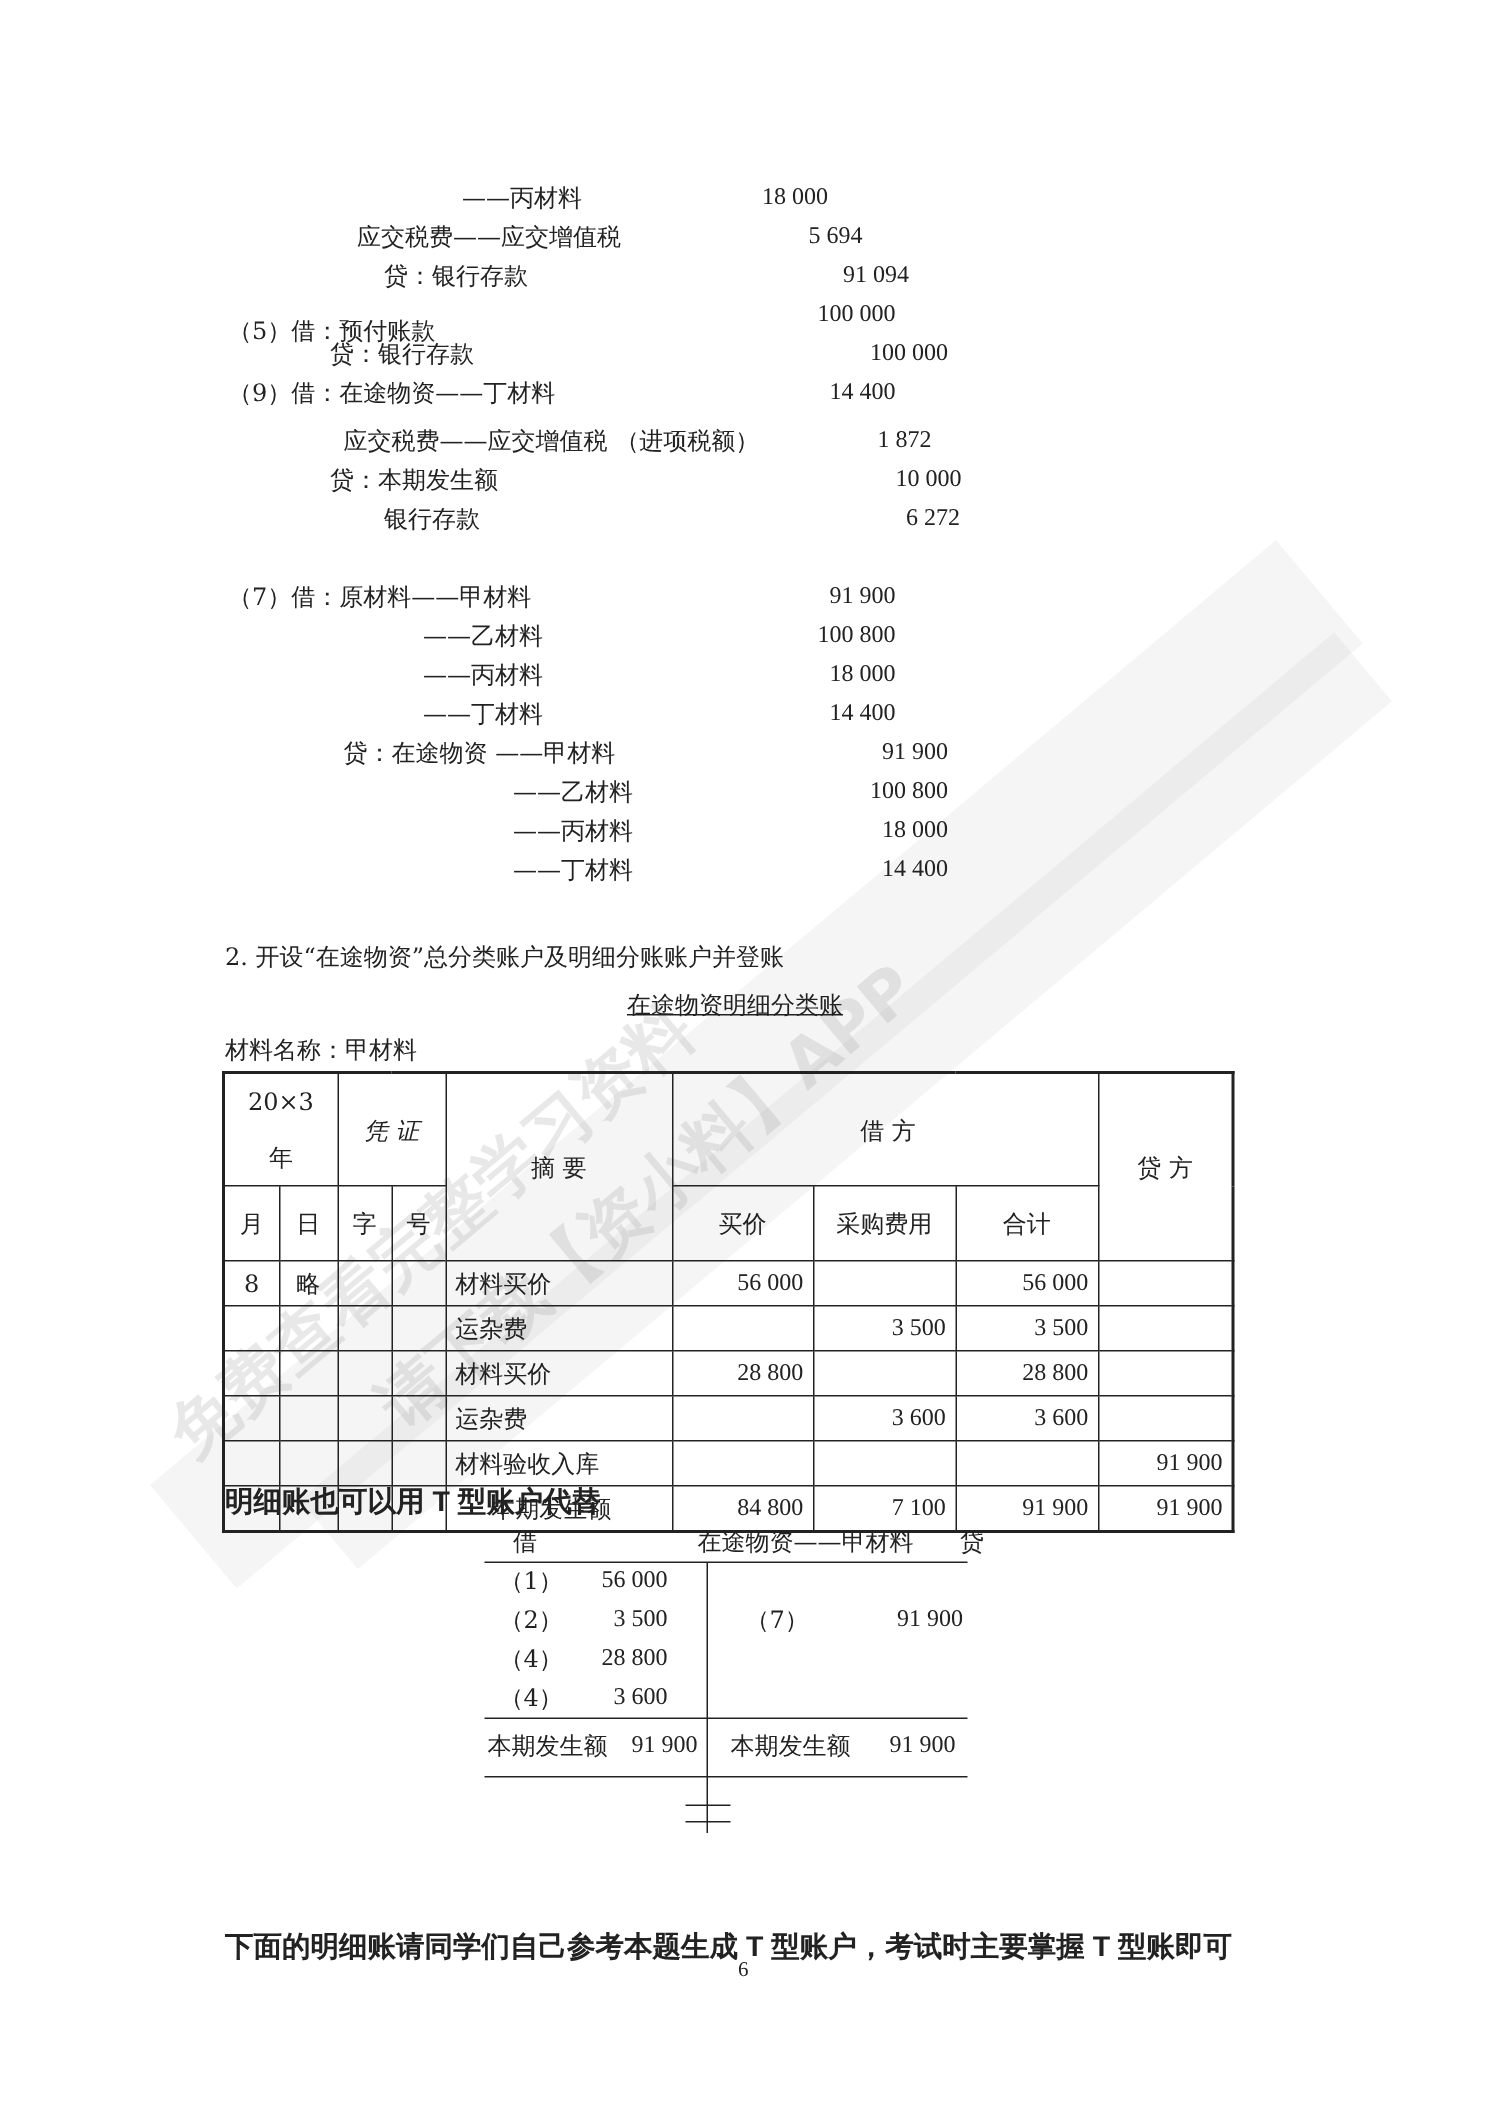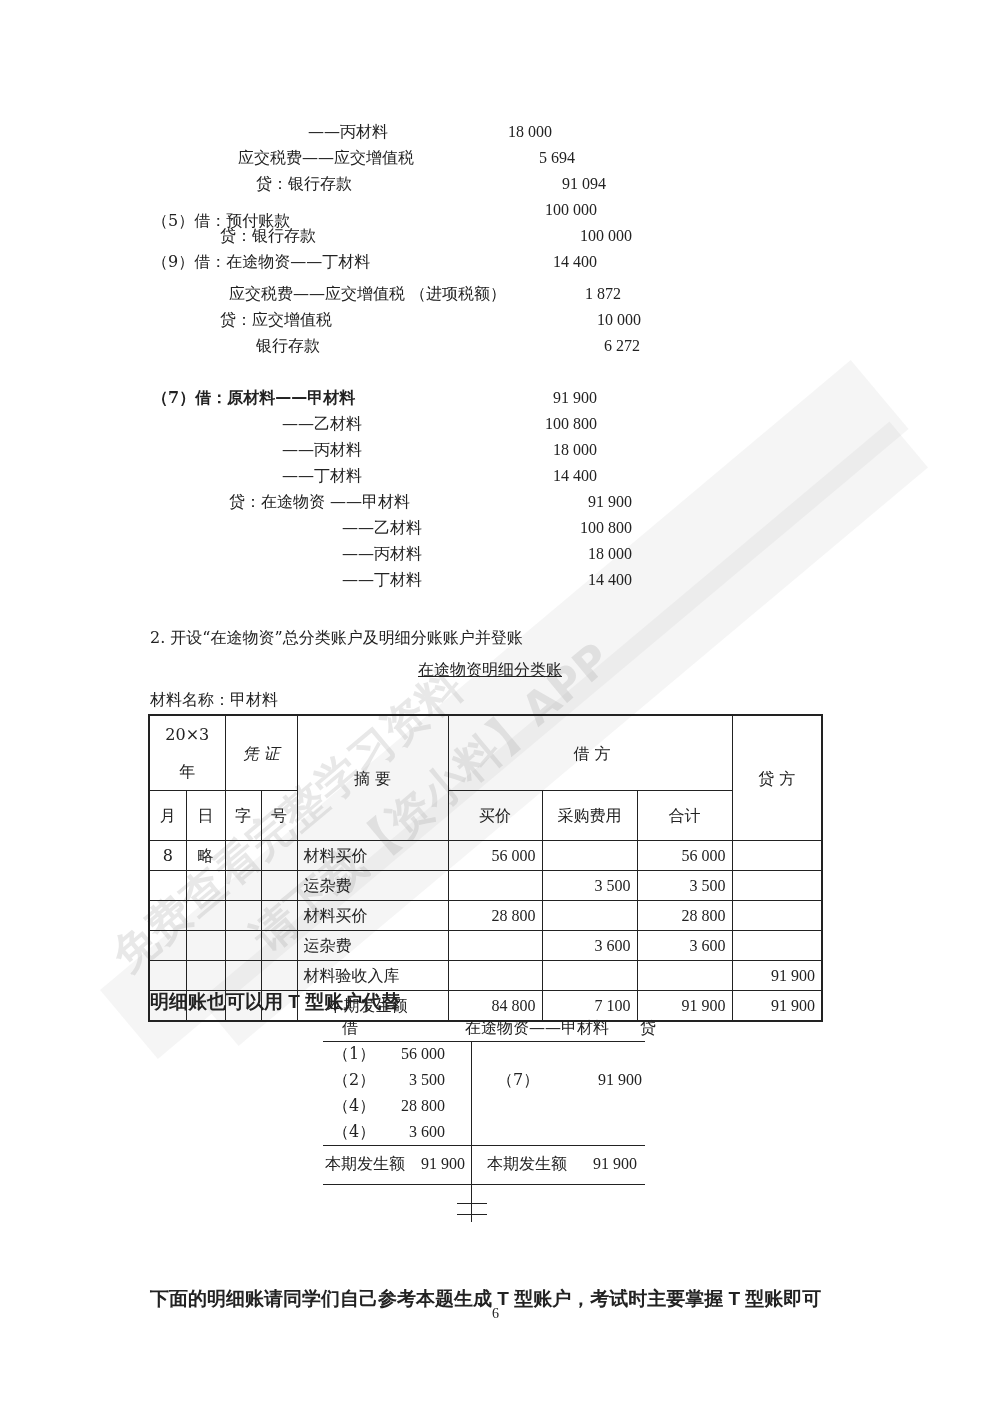--- a/index.html
+++ b/index.html
@@ -49,27 +49,27 @@
 
   <div class="abs" style="left:220px;top:226px;">贷：银行存款</div>
   <div class="abs num" style="left:580px;top:226px;">100 000</div>
 
   <div class="abs" style="left:152px;top:252px;">（9）借：在途物资——丁材料</div>
   <div class="abs num" style="left:553px;top:252px;">14 400</div>
 
   <div class="abs" style="left:229px;top:284px;">应交税费——应交增值税 （进项税额）</div>
   <div class="abs num" style="left:585px;top:284px;">1 872</div>
 
-  <div class="abs" style="left:220px;top:310px;">贷：应交增值税</div>
+  <div class="abs" style="left:220px;top:310px;">贷：本期发生额</div>
   <div class="abs num" style="left:597px;top:310px;">10 000</div>
 
   <div class="abs" style="left:256px;top:336px;">银行存款</div>
   <div class="abs num" style="left:604px;top:336px;">6 272</div>
 
-  <div class="abs" style="left:152px;top:388px;font-weight:bold;">（7）借：原材料——甲材料</div>
+  <div class="abs" style="left:152px;top:388px;">（7）借：原材料——甲材料</div>
   <div class="abs num" style="left:553px;top:388px;">91 900</div>
 
   <div class="abs" style="left:282px;top:414px;">——乙材料</div>
   <div class="abs num" style="left:545px;top:414px;">100 800</div>
 
   <div class="abs" style="left:282px;top:440px;">——丙材料</div>
   <div class="abs num" style="left:553px;top:440px;">18 000</div>
 
   <div class="abs" style="left:282px;top:466px;">——丁材料</div>
   <div class="abs num" style="left:553px;top:466px;">14 400</div>

